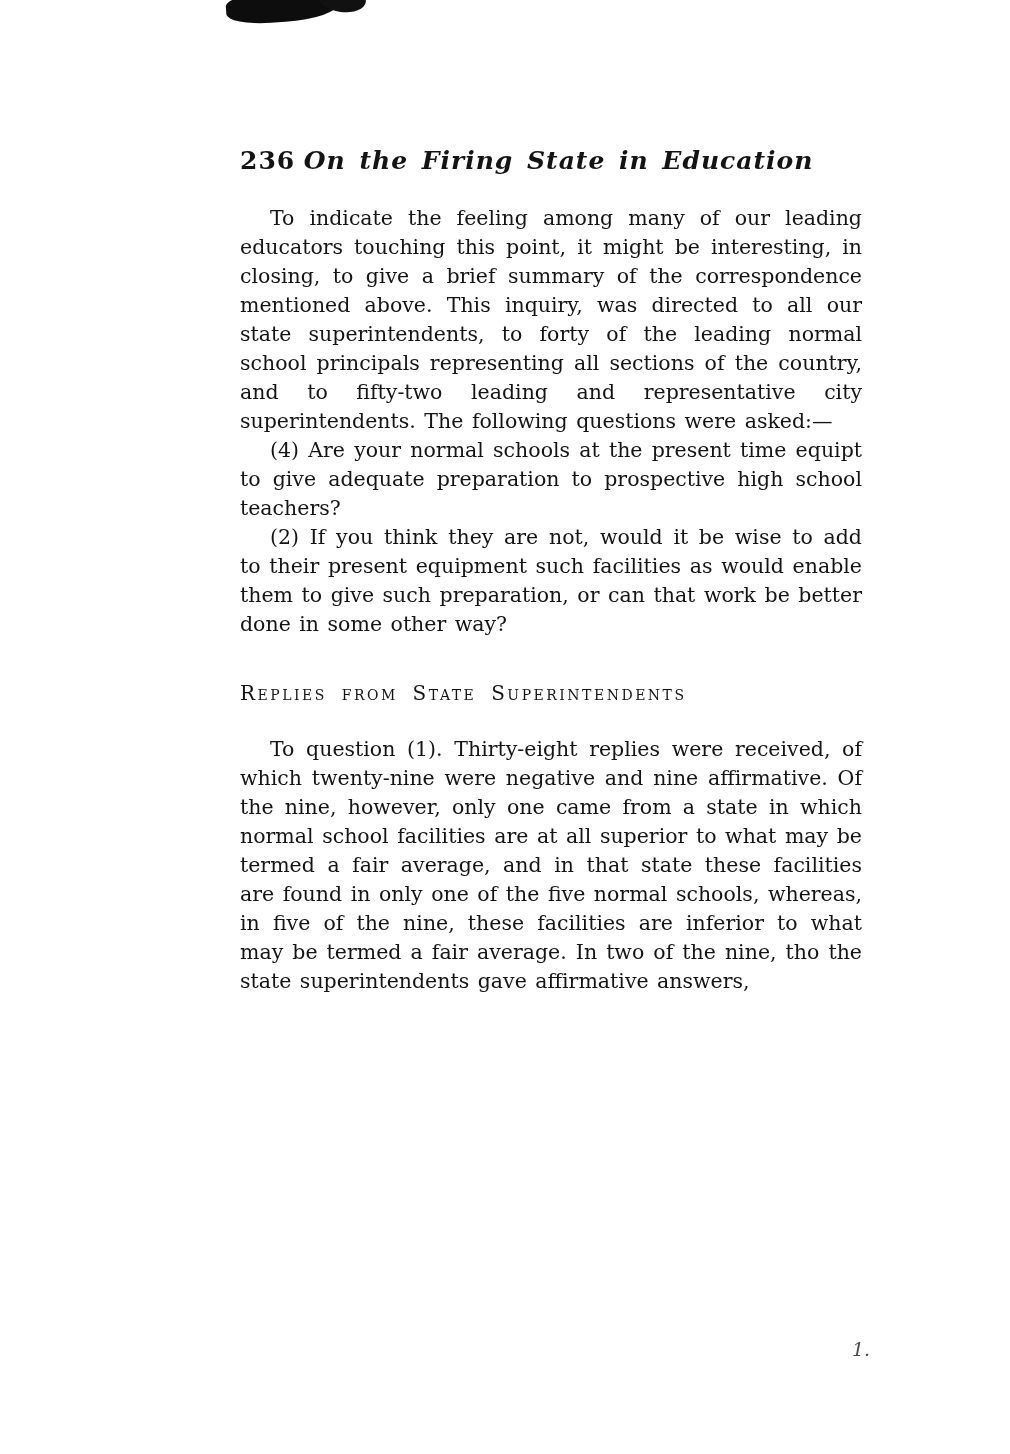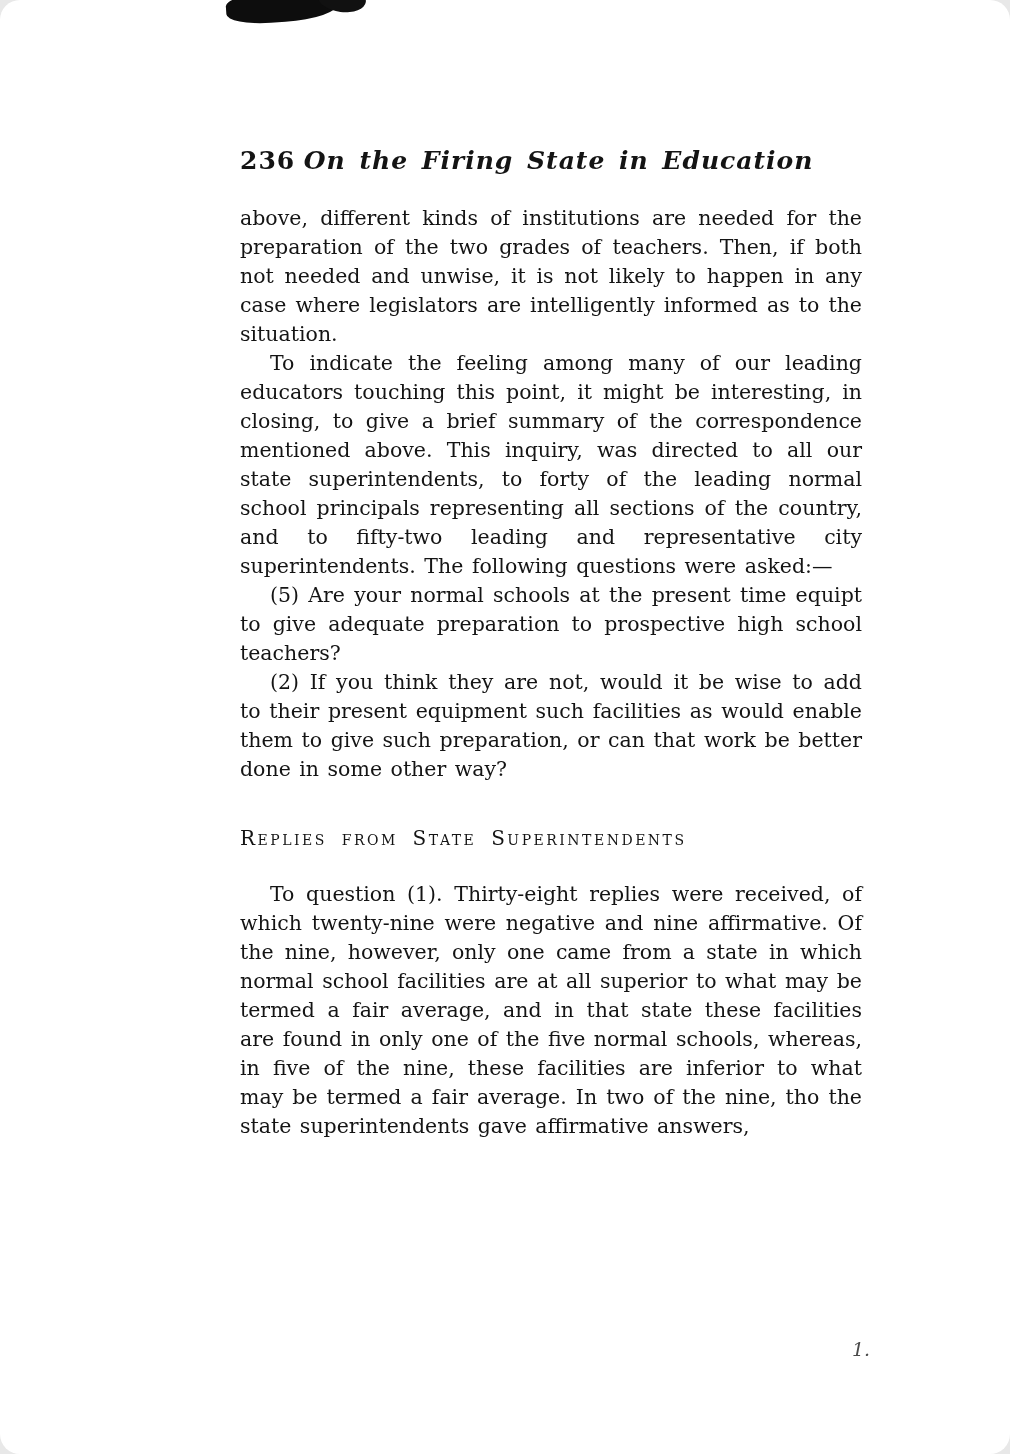--- a/index.html
+++ b/index.html
@@ -9,21 +9,20 @@
   }
   .page {
     position: relative;
     width: 1010px;
     height: 1454px;
     margin: 0 auto;
     background: #ffffff;
     overflow: hidden;
     font-family: "DejaVu Serif", "Liberation Serif", serif;
     color: #141414;
-    border-radius: 20px;
   }
   
   .smudge-a {
     position: absolute;
     left: 226px;
     top: -8px;
     width: 112px;
     height: 30px;
     background: #0d0d0d;
     border-radius: 40% 60% 55% 45%;
@@ -104,23 +103,22 @@
 
   <div class="smudge-a"></div>
   <div class="smudge-b"></div>
 
   <header class="running-head">
     <span class="page-number">236</span>
     <span class="running-title">On the Firing State in Education</span>
   </header>
 
   <main class="text-block">
-    <p class="para">above, different kinds of institutions are needed for the preparation of the two grades of teachers. Then, if both not needed and unwise, it is not likely to happen in any case where legislators are intelligently informed as to the situation.</p>
     <p class="para indent">To indicate the feeling among many of our leading educators touching this point, it might be interesting, in closing, to give a brief summary of the correspondence mentioned above. This inquiry, was directed to all our state superintendents, to forty of the leading normal school principals representing all sections of the country, and to fifty-two leading and representative city superintendents. The following questions were asked:—</p>
-    <p class="para indent">(5) Are your normal schools at the present time equipt to give adequate preparation to prospective high school teachers?</p>
+    <p class="para indent">(4) Are your normal schools at the present time equipt to give adequate preparation to prospective high school teachers?</p>
     <p class="para indent">(2) If you think they are not, would it be wise to add to their present equipment such facilities as would enable them to give such preparation, or can that work be better done in some other way?</p>
     <h2 class="section-heading">Replies from State Superintendents</h2>
     <p class="para indent">To question (1).  Thirty-eight replies were received, of which twenty-nine were negative and nine affirmative.  Of the nine, however, only one came from a state in which normal school facilities are at all superior to what may be termed a fair average, and in that state these facilities are found in only one of the five normal schools, whereas, in five of the nine, these facilities are inferior to what may be termed a fair average.  In two of the nine, tho the state superintendents gave affirmative answers,</p>
   </main>
 
   <div class="scan-artifact">1.</div>
 
 </div>
 
 </body></html>

